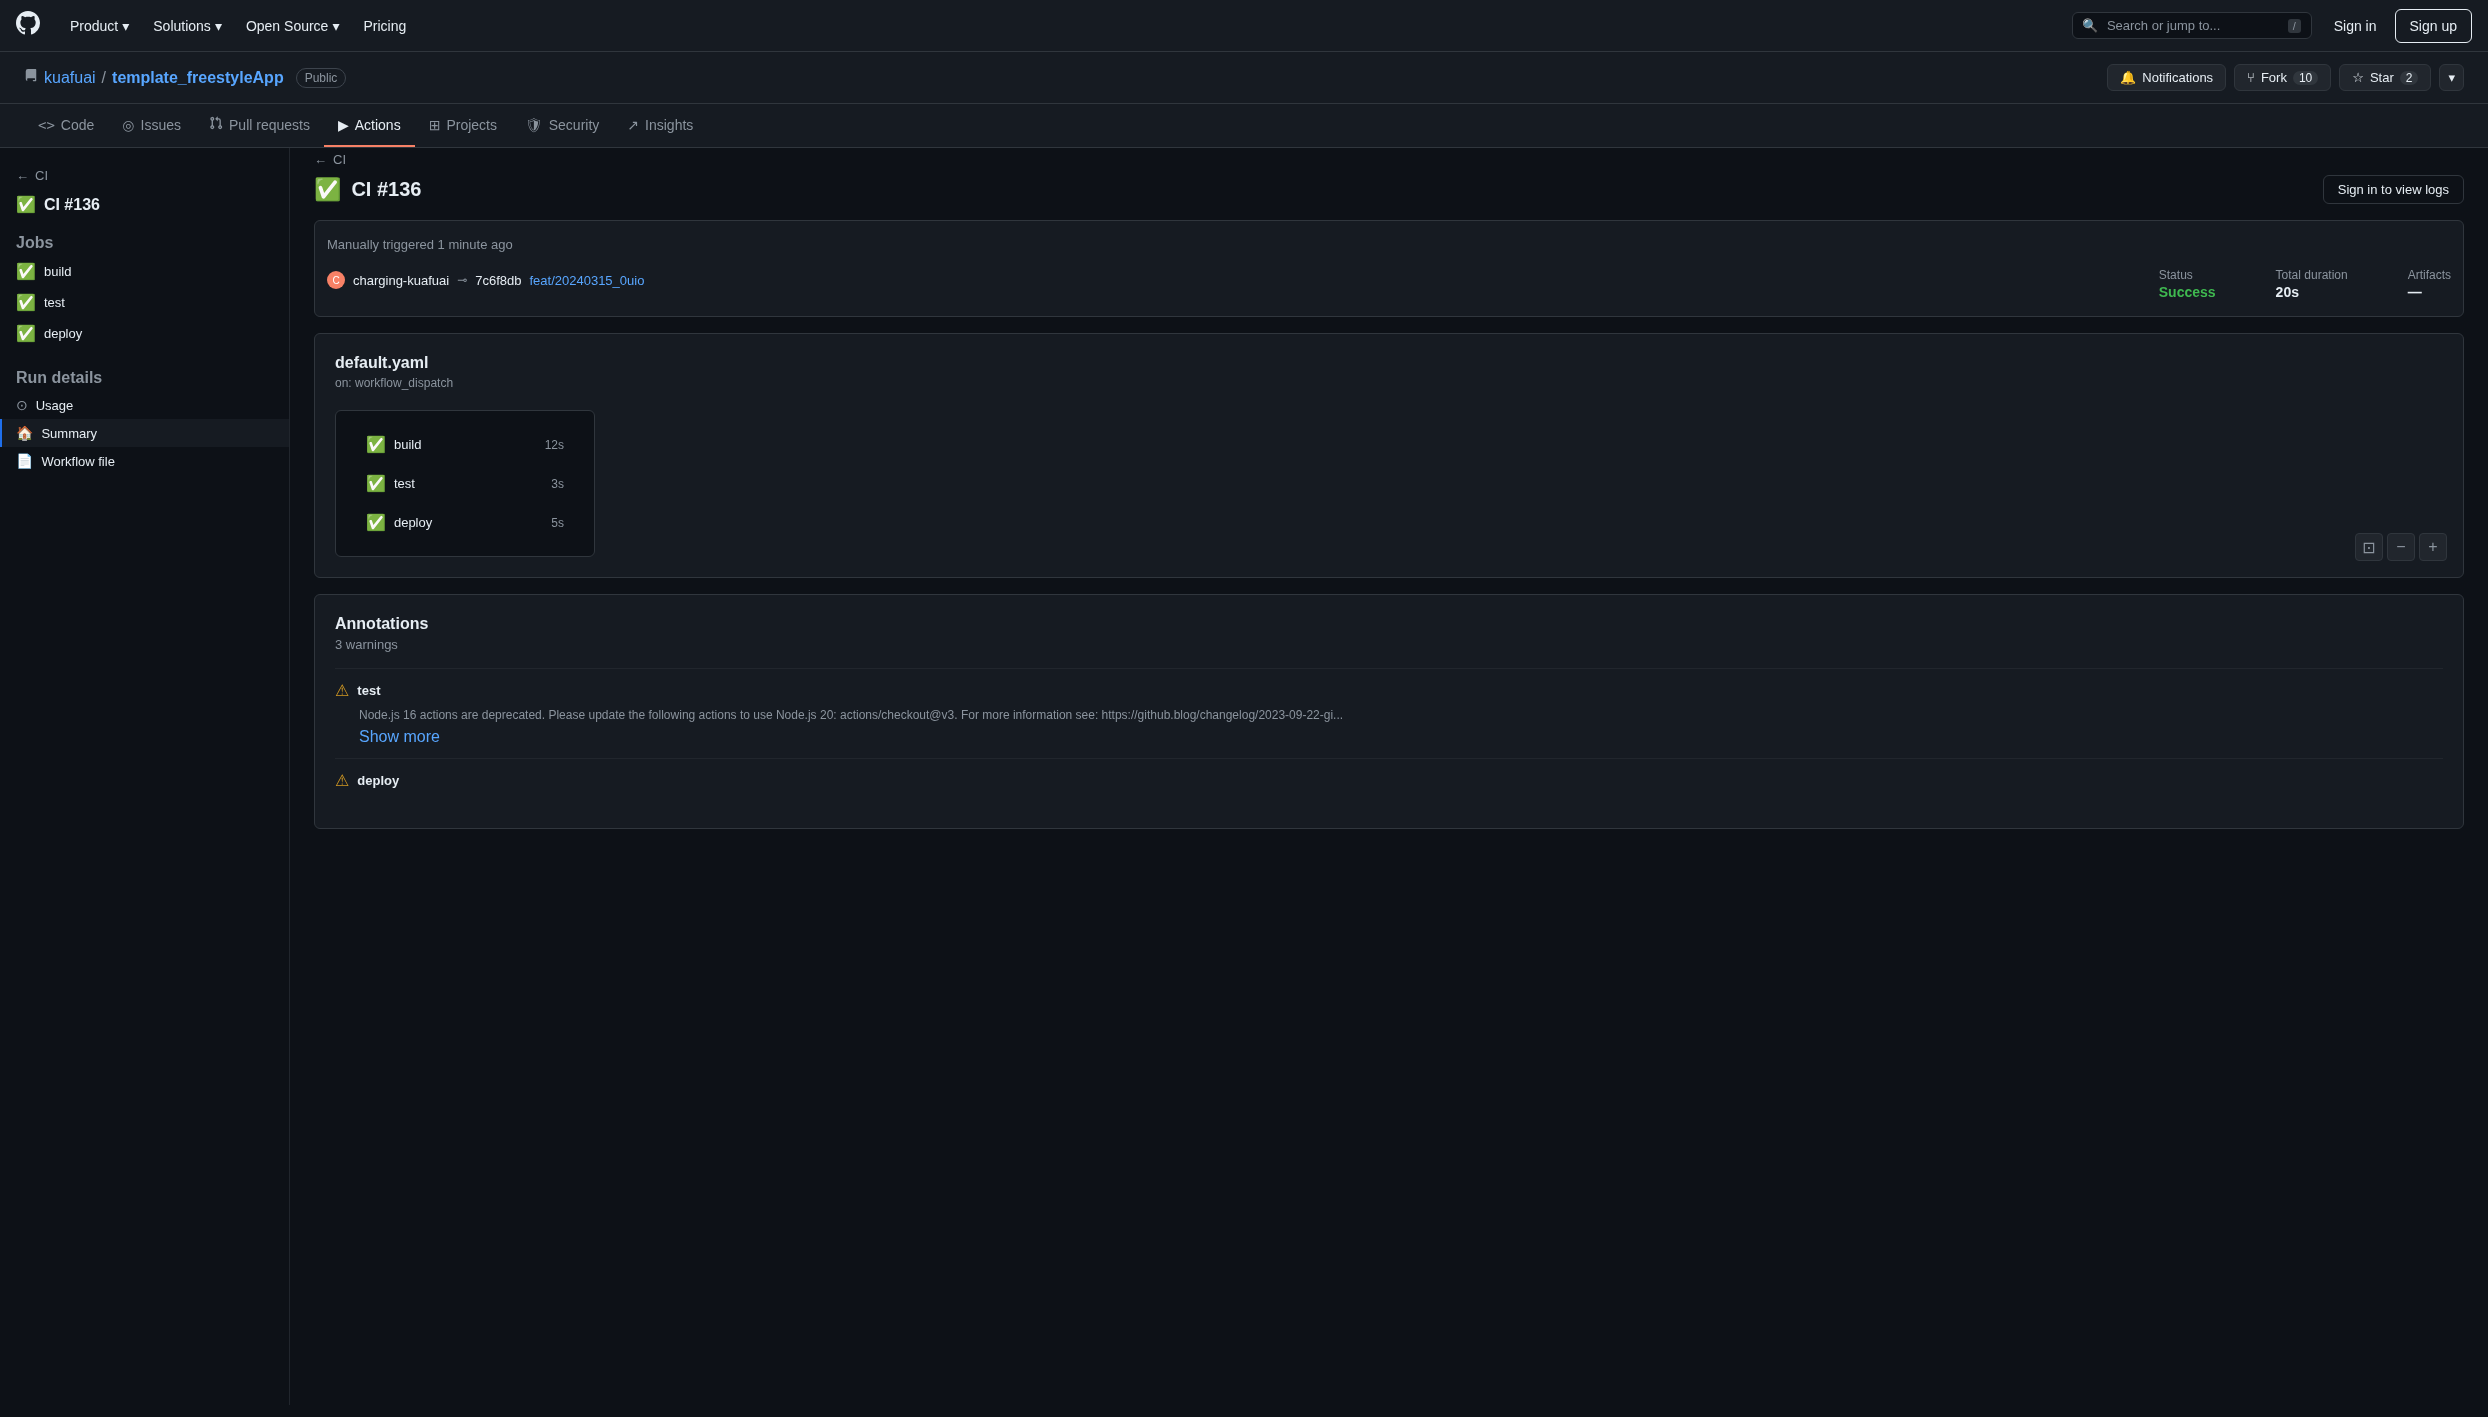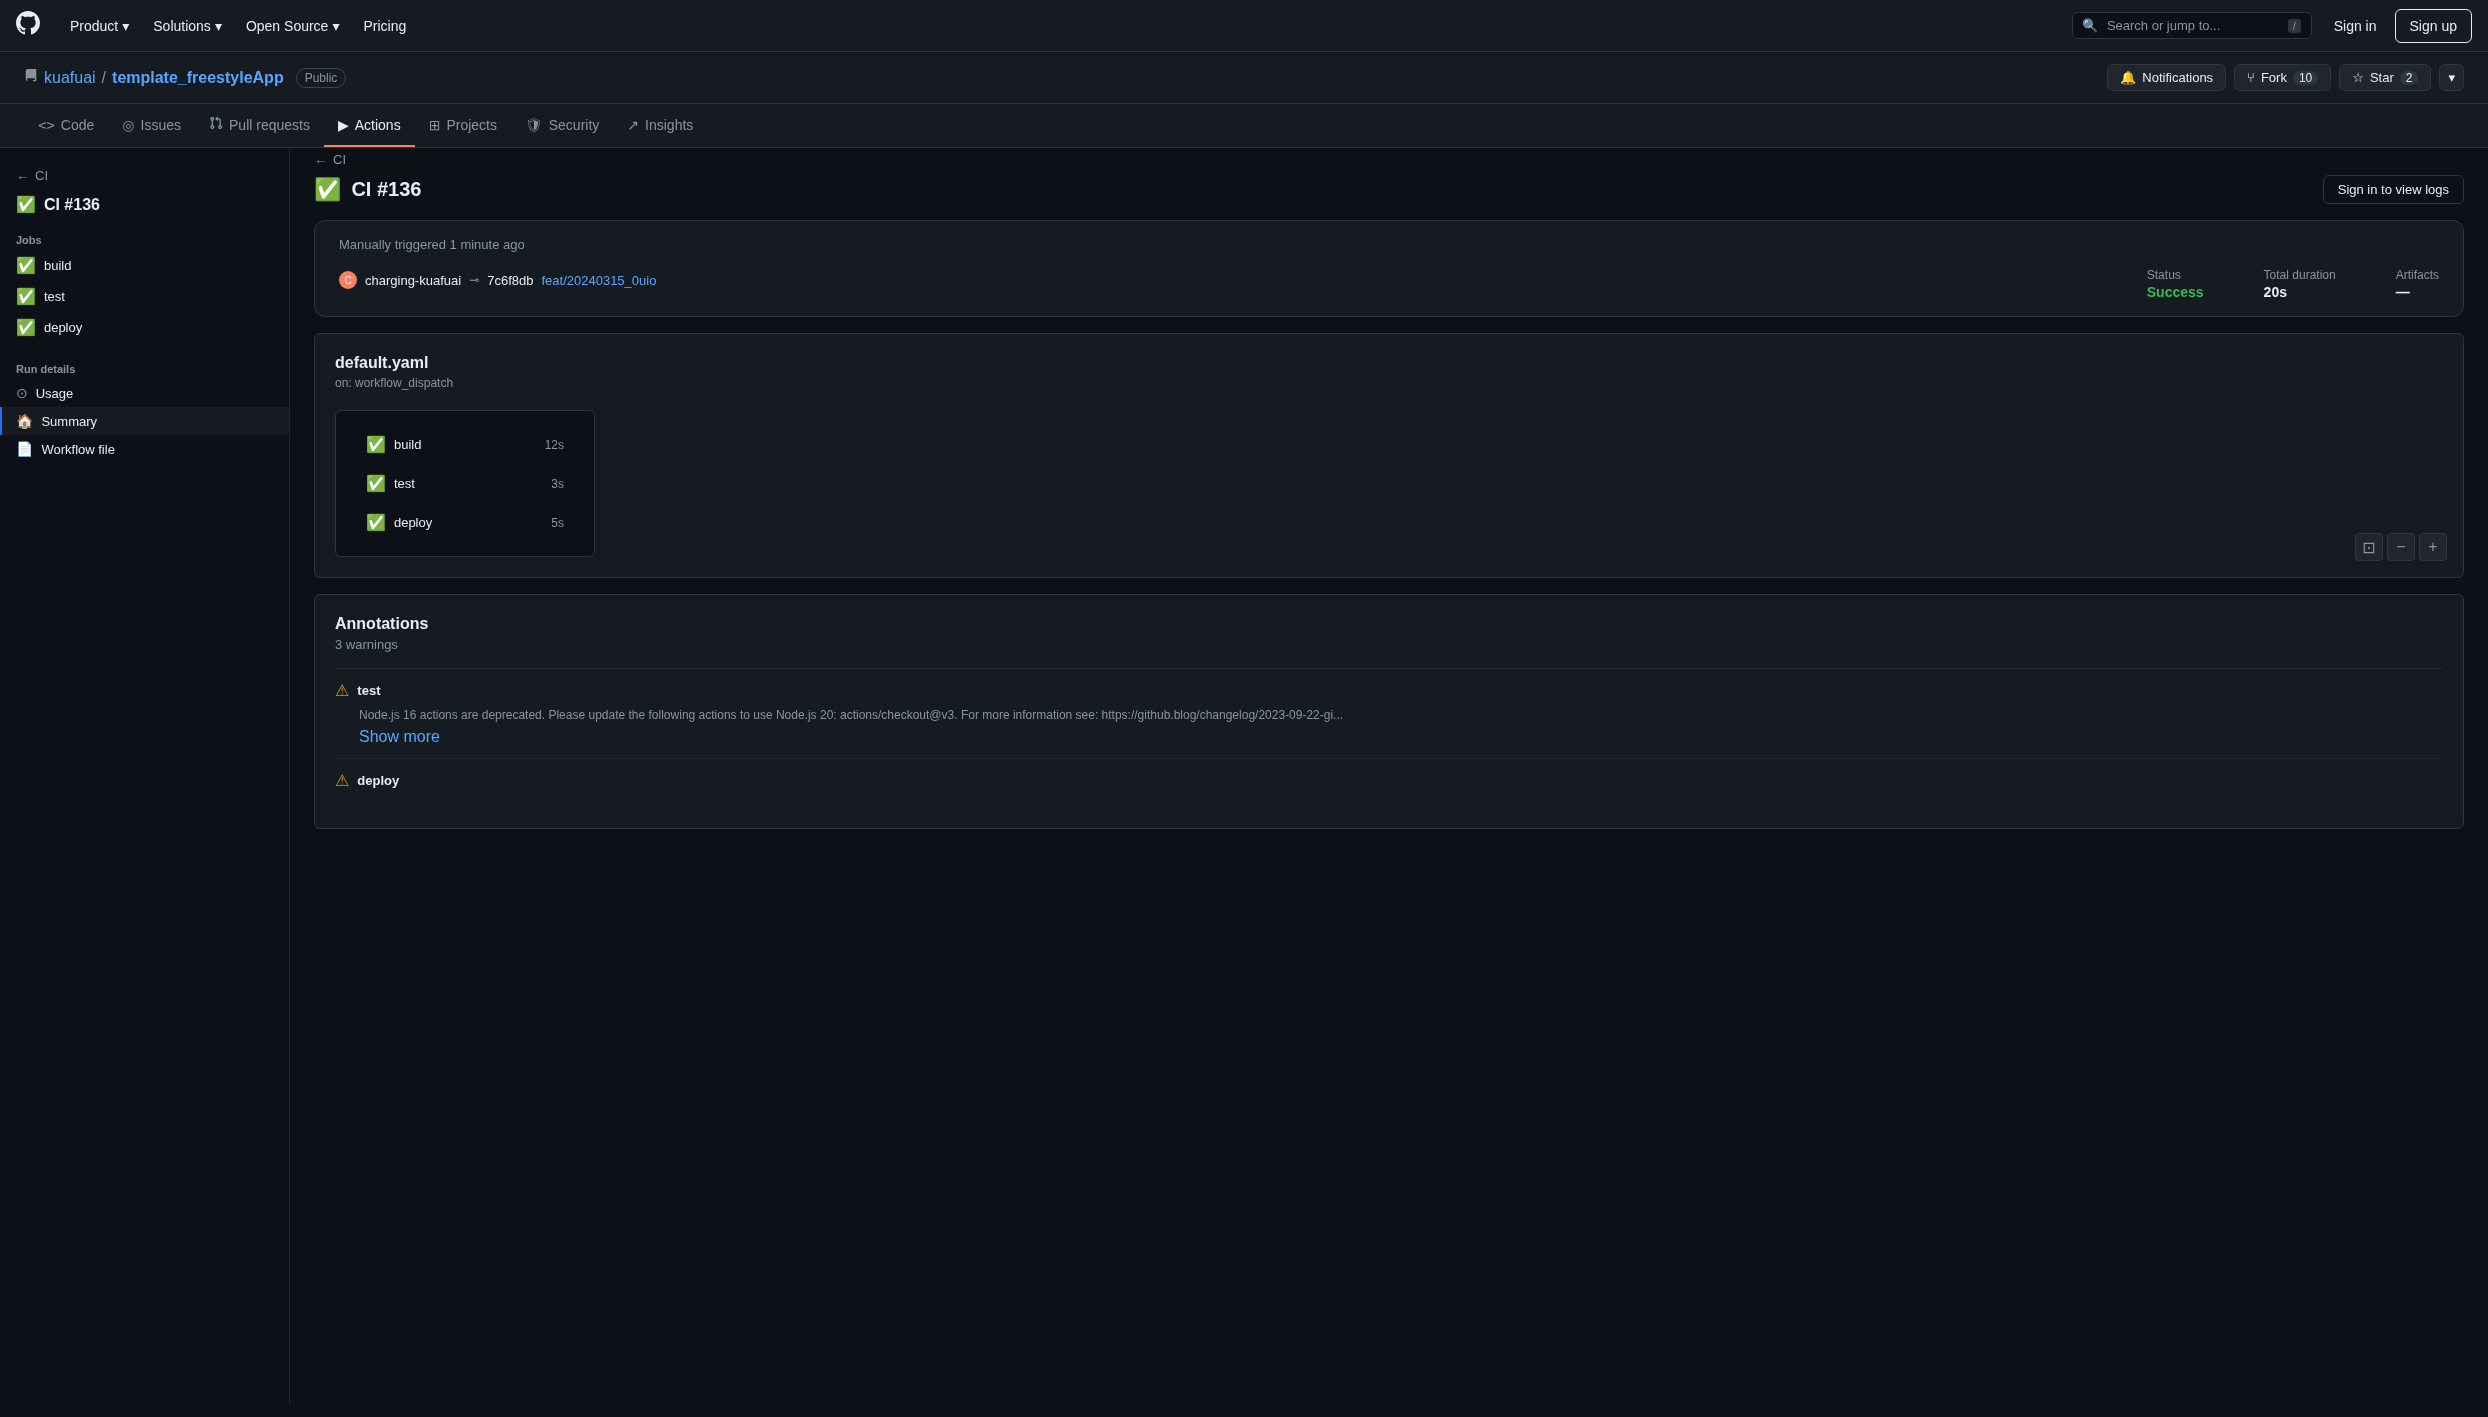--- a/index.html
+++ b/index.html
@@ -199,21 +199,21 @@
     .run-title {
       display: flex;
       align-items: center;
       gap: 8px;
       font-size: 16px;
       font-weight: 600;
       padding: 4px 16px 12px;
     }
     .sidebar-section-label {
       color: #8b949e;
-      font-size: 11px;
+      font-size: 16px;
       font-weight: 600;
       padding: 8px 16px 4px;
       text-transform: none;
     }
     .sidebar-item {
       display: flex;
       align-items: center;
       gap: 8px;
       padding: 6px 16px;
       cursor: pointer;
@@ -265,23 +265,23 @@
       border-radius: 6px;
       padding: 6px 14px;
       cursor: pointer;
       font-size: 13px;
     }
 
     
     .summary-card {
       background: #161b22;
       border: 1px solid #30363d;
-      border-radius: 11px;
+      border-radius: 6px;
       margin: 0 24px 16px;
-      padding: 16px 24px;
+      padding: 16px 12px;
     }
     .summary-trigger {
       color: #8b949e;
       font-size: 13px;
       margin-bottom: 8px;
     }
     .summary-meta {
       display: flex;
       align-items: center;
       gap: 8px;

